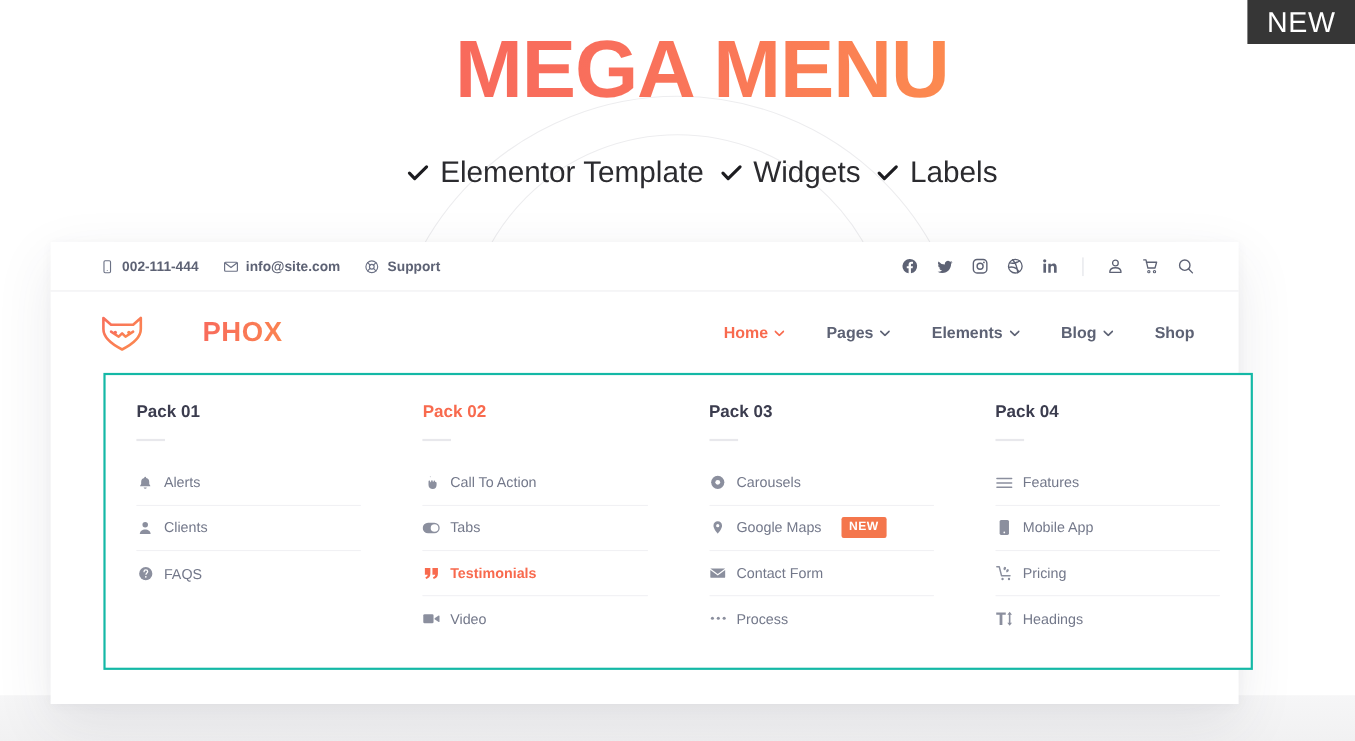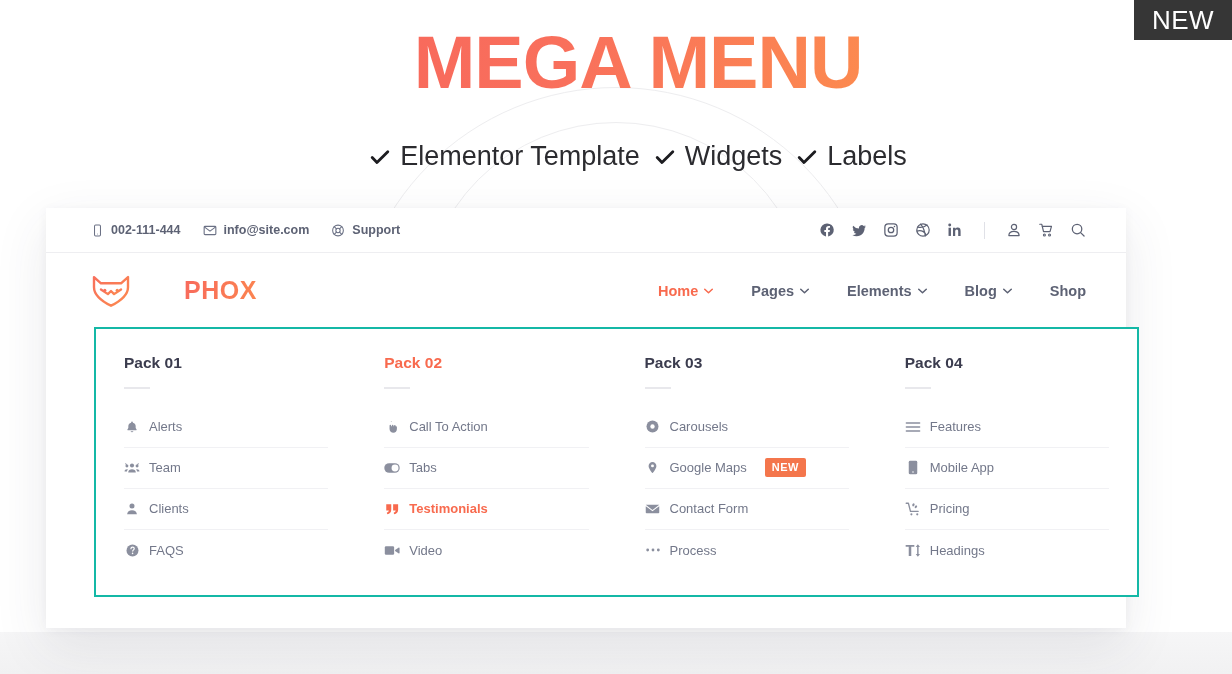--- a/index.html
+++ b/index.html
@@ -46,21 +46,21 @@
     margin-top: 38px;
     display: flex; align-items: center; justify-content: center; gap: 14px;
     font-size: 27px; color: #2b2b2f; font-weight: 400;
   }
   .feat { display: flex; align-items: center; gap: 9px; white-space: nowrap; }
   .check { display: inline-block; width: 22px; height: 22px; color: #1c1c20; }
   .check svg { display: block; }
 
   
   .card {
-    position: absolute; left: 46px; top: 208px;
+    position: absolute; left: 46px; top: 220px;
     width: 1080px; height: 420px;
     background: #ffffff;
     box-shadow: 0 18px 50px rgba(60,60,80,0.10), 0 2px 10px rgba(60,60,80,0.05);
   }
 
   
   .topbar {
     height: 45px; border-bottom: 1px solid #eeeef1;
     display: flex; align-items: center; justify-content: space-between;
     padding: 0 40px 0 44px;
@@ -346,34 +346,20 @@
               <span class="mic">
                 <svg viewBox="0 0 24 24" width="14" height="14" fill="currentColor">
                     <path d="M12 2.4a1.5 1.5 0 0 1 1.5 1.5v.6a6.3 6.3 0 0 1 4.8 6.1v3.1l1.6 2.6c.3.5-.05 1.1-.63 1.1H4.73c-.58 0-.93-.6-.63-1.1l1.6-2.6v-3.1a6.3 6.3 0 0 1 4.8-6.1v-.6A1.5 1.5 0 0 1 12 2.4z"></path>
                     <path d="M9.5 19.3a2.6 2.6 0 0 0 5 0z"></path>
                   </svg>
               </span>
               <span class="mitem-label">Alerts</span>
             </div>
             <div class="mitem">
               <span class="mic">
-                <svg viewBox="0 0 24 24" width="16" height="16" fill="currentColor">
-                    <circle cx="12" cy="8.2" r="3.1"></circle>
-                    <path d="M6.3 18.6c0-3 2.6-4.6 5.7-4.6s5.7 1.6 5.7 4.6z"></path>
-                    <circle cx="4.4" cy="9" r="2.2"></circle>
-                    <path d="M.8 17.4c0-2.2 1.6-3.4 3.6-3.4.5 0 1 .07 1.45.2-.9.9-1.45 2-1.45 3.2z"></path>
-                    <circle cx="19.6" cy="9" r="2.2"></circle>
-                    <path d="M23.2 17.4c0-2.2-1.6-3.4-3.6-3.4-.5 0-1 .07-1.45.2.9.9 1.45 2 1.45 3.2z"></path>
-                    <path d="M2.6 5.6l.9 1.2M21.4 5.6l-.9 1.2" stroke="currentColor" stroke-width="1.6" stroke-linecap="round"></path>
-                  </svg>
-              </span>
-              <span class="mitem-label">Team</span>
-            </div>
-            <div class="mitem">
-              <span class="mic">
                 <svg viewBox="0 0 24 24" width="14" height="14" fill="currentColor">
                     <circle cx="12" cy="7" r="4.3"></circle>
                     <path d="M3.6 21.2c0-4.3 3.8-7 8.4-7s8.4 2.7 8.4 7z"></path>
                   </svg>
               </span>
               <span class="mitem-label">Clients</span>
             </div>
             <div class="mitem">
               <span class="mic">
                 <svg viewBox="0 0 24 24" width="15" height="15">

